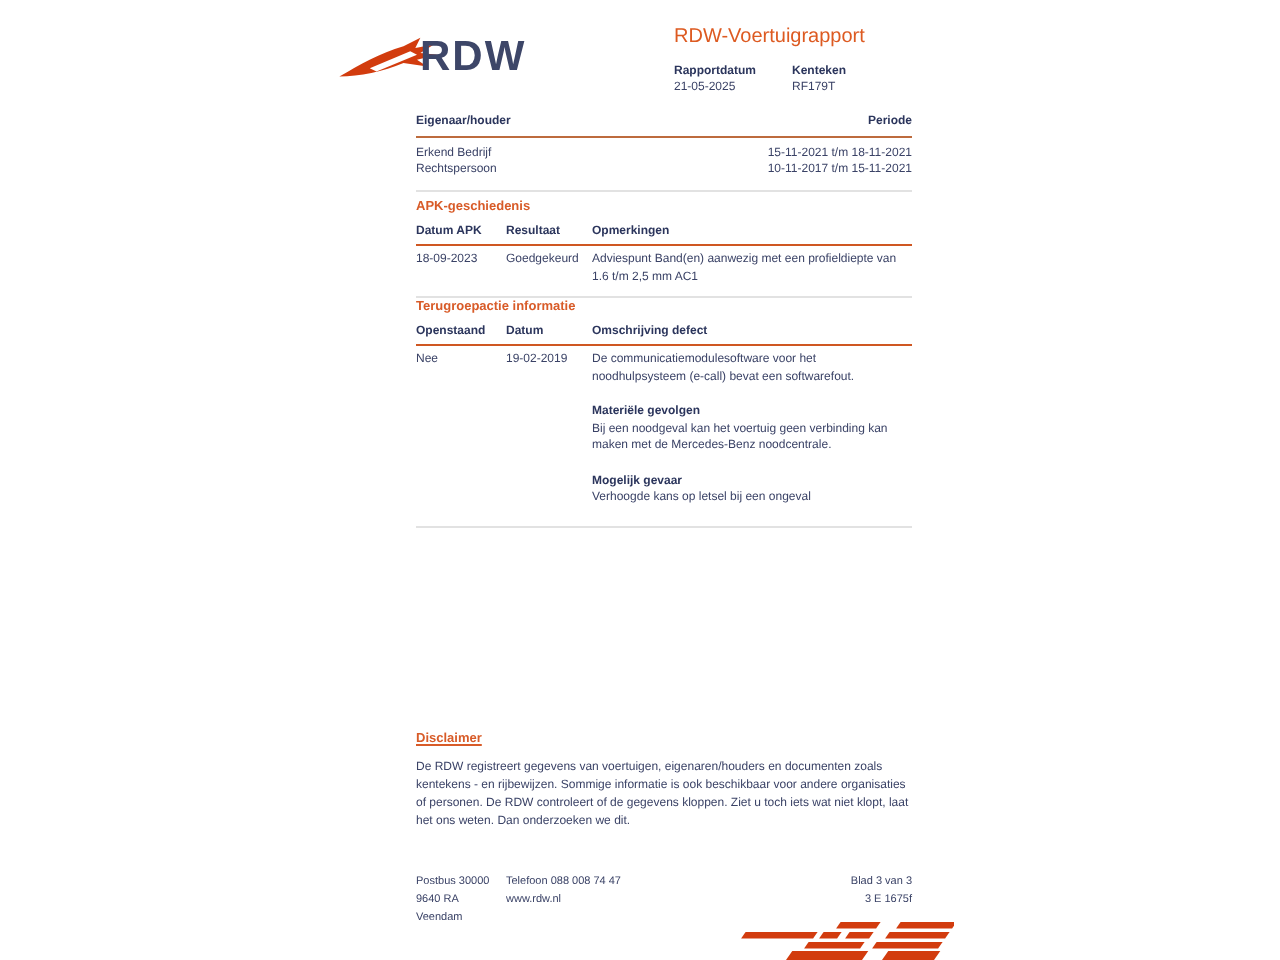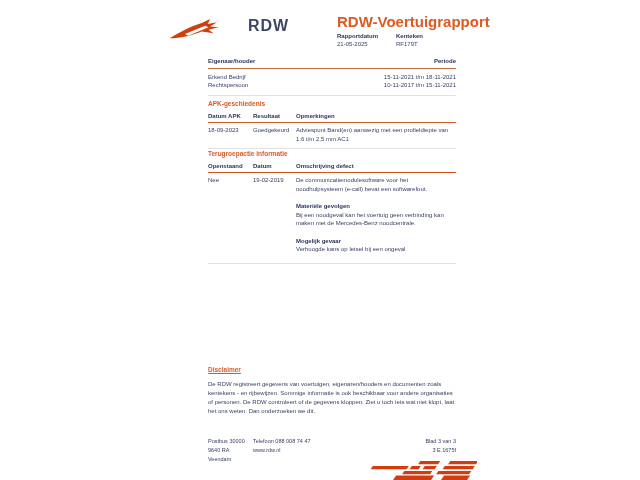--- a/index.html
+++ b/index.html
@@ -3,22 +3,22 @@
 <meta charset="utf-8">
 <style>
   html,body{margin:0;padding:0;}
   body{
     width:640px;height:480px;background:#ffffff;position:relative;overflow:hidden;
     font-family:"Liberation Sans", sans-serif;color:#3a4266;
   }
   .abs{position:absolute;}
   
   .logo-wrap{left:168px;top:13px;width:110px;height:34px;}
-  .logo-text{position:absolute;left:42px;top:4px;font-size:16px;font-weight:bold;color:#3d4668;letter-spacing:1px;margin-left:38px;}
-  .doc-title{left:337px;top:13px;font-size:15px;font-weight:bold;color:#dd5a21;}
+  .logo-text{position:absolute;left:42px;top:4px;font-size:21px;font-weight:bold;color:#3d4668;letter-spacing:1px;}
+  .doc-title{left:337px;top:13px;font-size:10px;font-weight:normal;color:#dd5a21;}
   .meta{left:337px;top:33px;display:flex;gap:18px;font-size:6px;}
   .meta .lbl{font-weight:bold;color:#2b355c;margin-bottom:2px;}
   .meta .col{min-width:35px;}
   
   .section{left:208px;width:248px;font-size:6px;line-height:8.5px;}
   .sec-title{font-size:6.5px;font-weight:bold;color:#d85b28;margin-bottom:3px;}
   .hdr{font-weight:bold;color:#2b355c;}
   .rule-orange{border-bottom:1.5px solid #bd6b3d;}
   .rule-gray{border-bottom:1px solid #e2e2e2;}
   .row-flex{display:flex;justify-content:space-between;}

